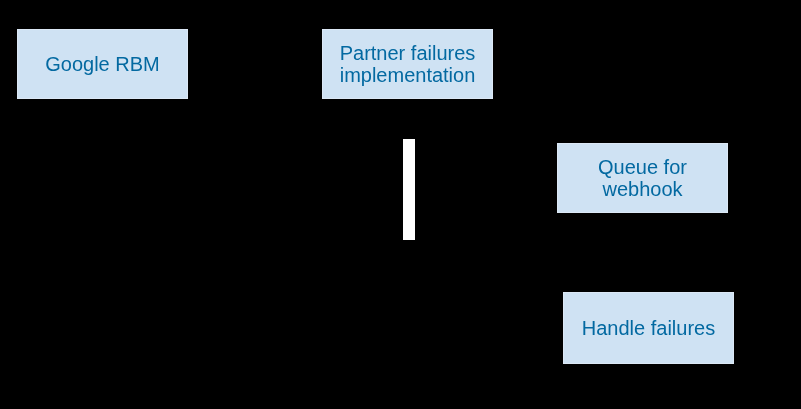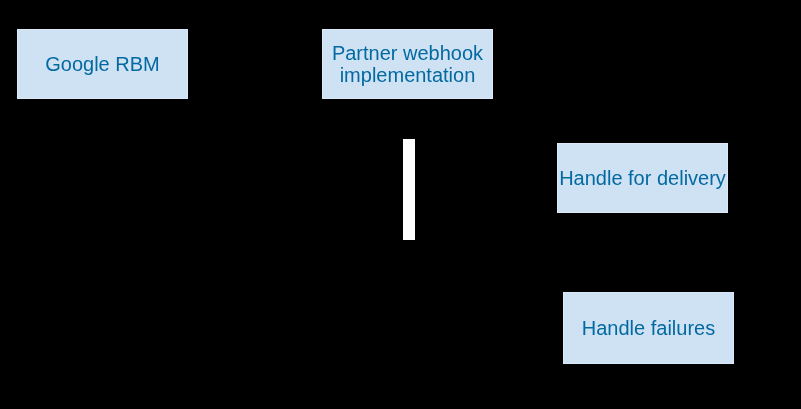--- a/index.html
+++ b/index.html
@@ -50,27 +50,27 @@
 </head>
 <body>
 
 <div class="canvas">
 
   <div class="node node-google-rbm">
     <span class="label">Google RBM</span>
   </div>
 
   <div class="node node-partner-webhook">
-    <span class="label">Partner webhook
+    <span class="label">Partner failures
 implementation</span>
   </div>
 
   <div class="activation-bar"></div>
 
   <div class="node node-queue-delivery">
-    <span class="label">Handle for delivery</span>
+    <span class="label">Queue for webhook</span>
   </div>
 
   <div class="node node-handle-failures">
     <span class="label">Handle failures</span>
   </div>
 
 </div>
 
 </body></html>

